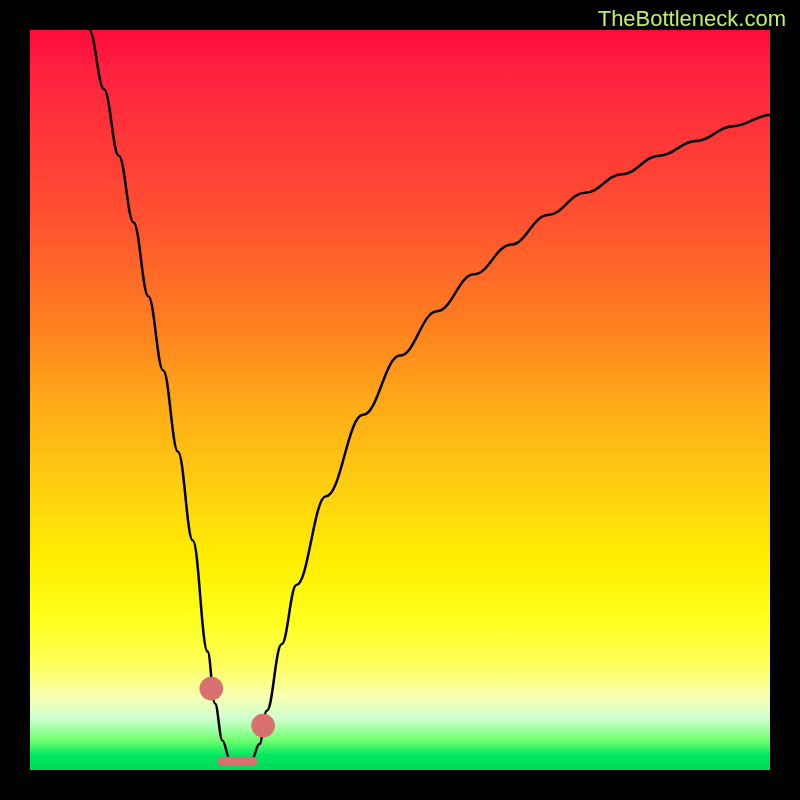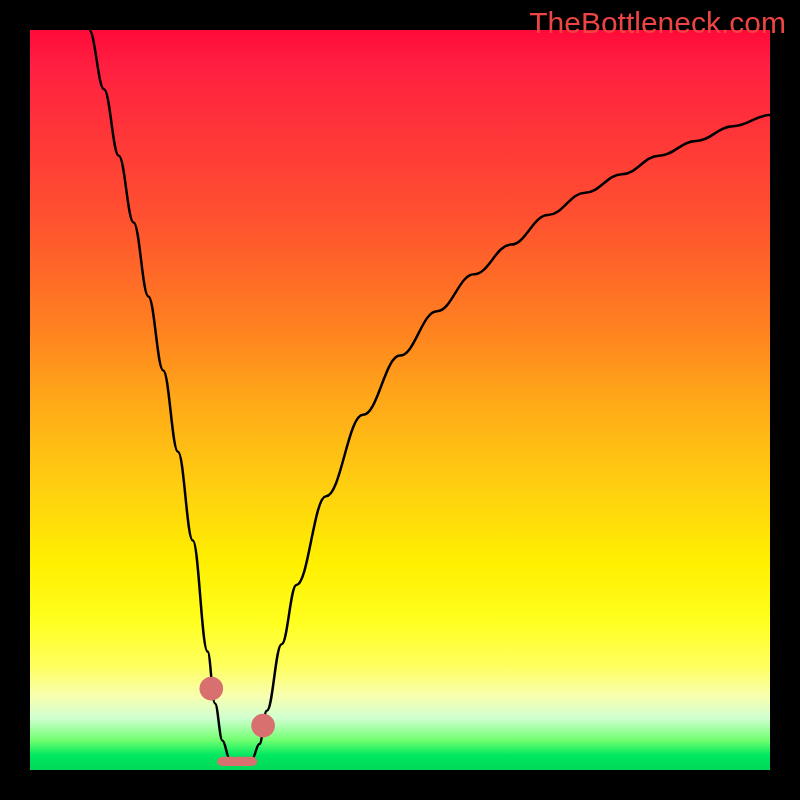--- a/index.html
+++ b/index.html
@@ -8,22 +8,22 @@
     height: 800px;
     background: #000;
     position: relative;
     overflow: hidden;
   }
   .watermark {
     position: absolute;
     top: 6px;
     right: 14px;
     font-family: Arial, sans-serif;
-    font-size: 30px;
-    color: #ef4444;
+    font-size: 22px;
+    color: #bef264;
     z-index: 10;
     font-weight: 500;
   }
   .plot-area {
     position: absolute;
     top: 30px;
     left: 30px;
     width: 740px;
     height: 740px;
     background: linear-gradient(to bottom,

